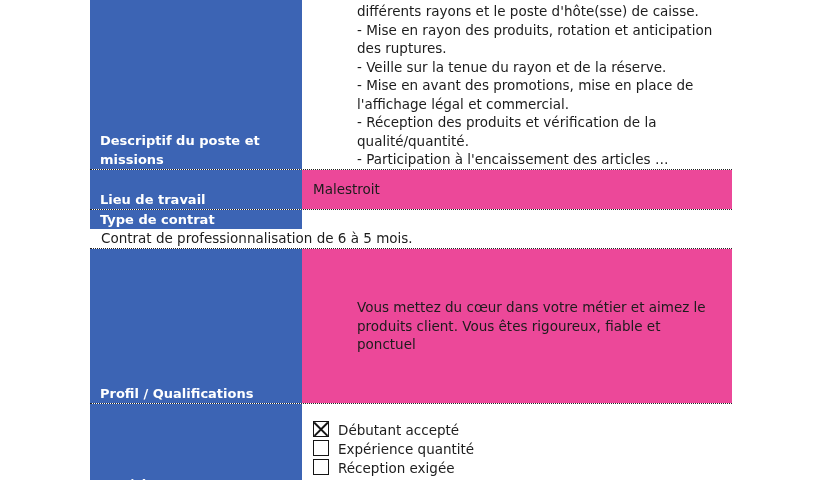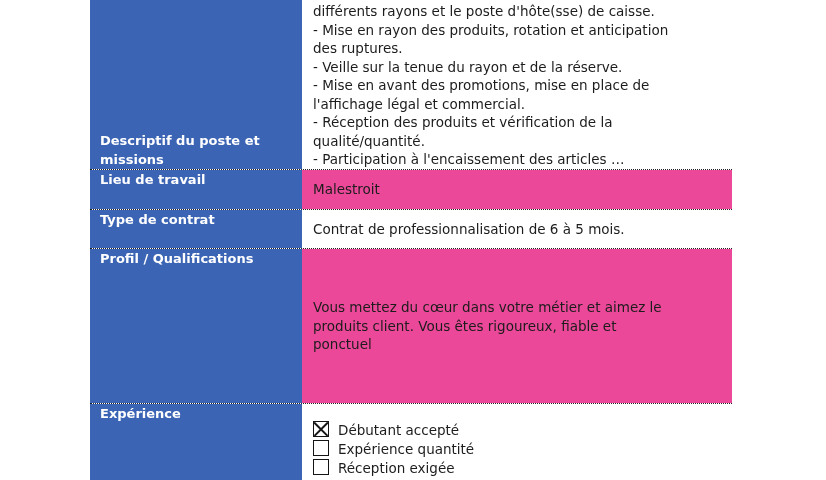--- a/index.html
+++ b/index.html
@@ -33,48 +33,48 @@
     width: 212px;
     flex: none;
     background: #3C64B4;
     color: #ffffff;
     font-weight: bold;
     font-size: 13px;
     line-height: 19px;
     padding: 0 6px 0 10px;
     box-sizing: border-box;
     display: flex;
-    align-items: flex-start;
+    align-items: flex-end;
   }
   .cell-content {
     flex: 1;
     box-sizing: border-box;
     font-size: 13.5px;
     line-height: 18.5px;
     color: #1c1c1c;
     padding: 0 8px 0 11px;
     display: flex;
     align-items: center;
     background: #ffffff;
   }
   .cell-content.gray { background: #ec4899; }
-  .pre { white-space: pre-line; }
+  .pre { white-space: pre-line; margin-left: 44px; }
 
   
   #row-descriptif { height: 170px; }
   #row-descriptif .cell-label {
     align-items: flex-end;
     padding-top: 43px;
   }
   #row-descriptif .cell-content {
     align-items: flex-start;
     padding-top: 2px;
   }
   #row-lieu { height: 40px; }
-  #row-type { height: 39px; }
+  #row-type { height: 39px; flex-direction: column; }
   #row-profil { height: 155px; }
   #row-exp { height: 90px; }
   #row-exp .cell-content {
     flex-direction: column;
     align-items: flex-start;
     justify-content: center;
   }
   .cb-line {
     display: flex;
     align-items: flex-start;

